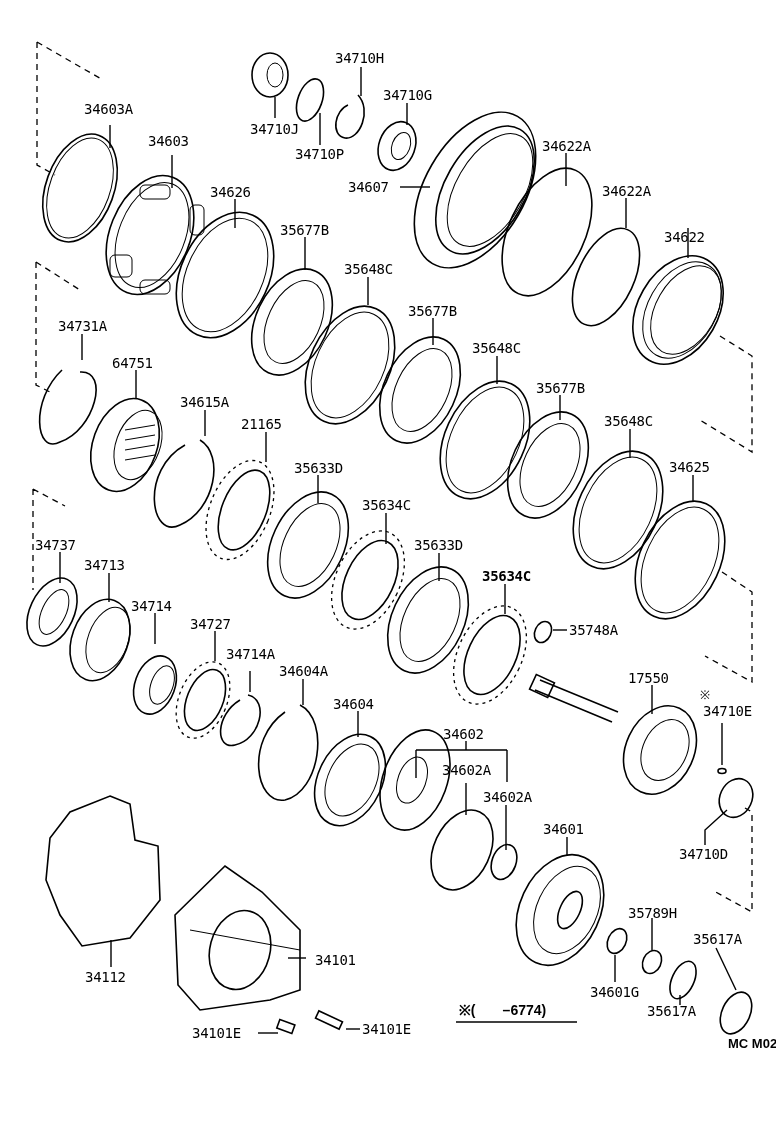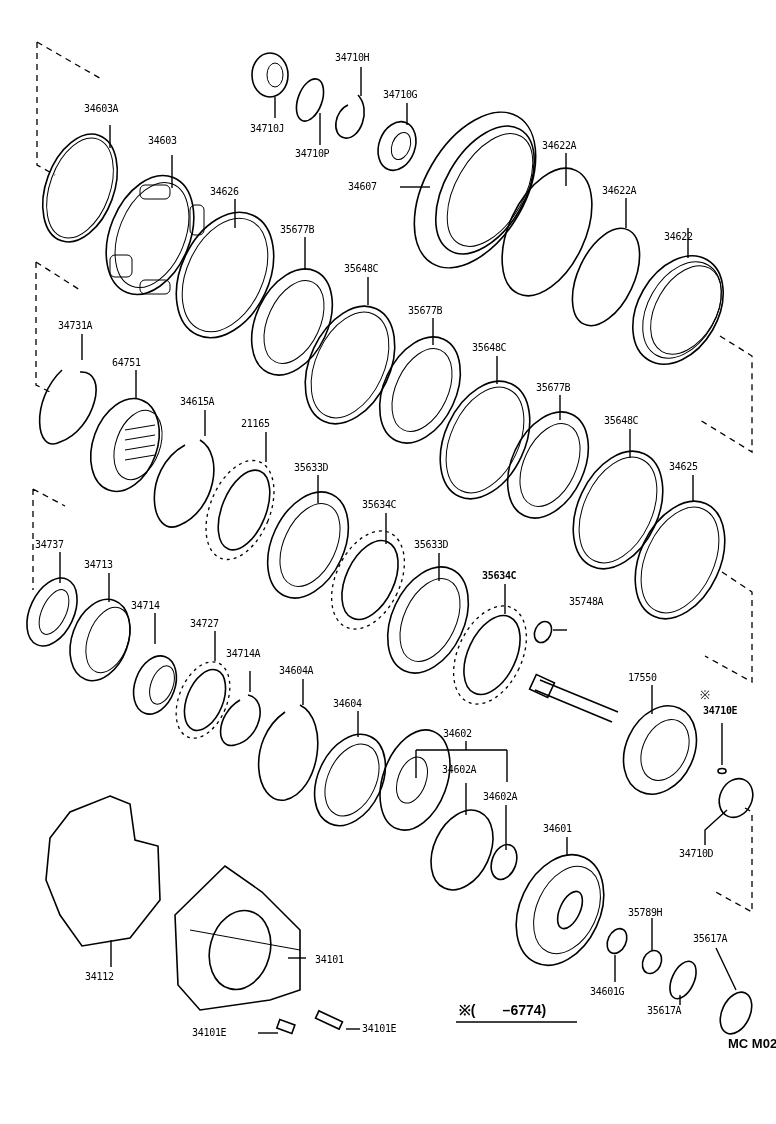--- a/index.html
+++ b/index.html
@@ -1,18 +1,18 @@
 <!DOCTYPE html>
 <html><head>
 <meta charset="utf-8">
 <style>
   html,body{margin:0;padding:0;background:#ffffff;}
   body{width:776px;height:1124px;position:relative;overflow:hidden;font-family:"DejaVu Sans Mono","Liberation Mono",monospace;}
   #diagram{position:absolute;left:0;top:0;width:776px;height:1124px;}
-  .lbl{position:absolute;font-size:10px;line-height:14px;color:#000;white-space:nowrap;letter-spacing:-0.3px;font-family:"DejaVu Sans Mono","Liberation Mono",monospace;}
+  .lbl{position:absolute;font-size:14px;line-height:14px;color:#000;white-space:nowrap;letter-spacing:-0.3px;font-family:"DejaVu Sans Mono","Liberation Mono",monospace;}
   .note{position:absolute;font-size:14px;line-height:14px;color:#000;white-space:pre;font-family:"Liberation Sans",sans-serif;font-weight:bold;}
   .code{position:absolute;font-size:13px;line-height:13px;color:#000;white-space:nowrap;font-family:"Liberation Sans",sans-serif;font-weight:bold;padding-left:44px;}
   svg .p{fill:none;stroke:#000;stroke-width:1.6;}
   svg .t{fill:none;stroke:#000;stroke-width:1;}
   svg .d{fill:none;stroke:#000;stroke-width:1.3;stroke-dasharray:6 5;}
   svg .ld{fill:none;stroke:#000;stroke-width:1.4;}
   svg .dr{fill:none;stroke:#000;stroke-width:1.3;stroke-dasharray:3 4;}
 </style>
 </head>
 <body>
@@ -251,24 +251,24 @@
 <div class="lbl" style="left:414px;top:538px">35633D</div>
 <div class="lbl" style="left:482px;top:569px;font-weight:bold">35634C</div>
 <div class="lbl" style="left:669px;top:460px">34625</div>
 <div class="lbl" style="left:35px;top:538px">34737</div>
 <div class="lbl" style="left:84px;top:558px">34713</div>
 <div class="lbl" style="left:131px;top:599px">34714</div>
 <div class="lbl" style="left:190px;top:617px">34727</div>
 <div class="lbl" style="left:226px;top:647px">34714A</div>
 <div class="lbl" style="left:279px;top:664px">34604A</div>
 <div class="lbl" style="left:333px;top:697px">34604</div>
-<div class="lbl" style="left:569px;top:595px">35748A</div>
+<div class="lbl" style="left:569px;top:623px">35748A</div>
 <div class="lbl" style="left:628px;top:671px">17550</div>
 <div class="lbl" style="left:700px;top:688px;font-size:12px">※</div>
-<div class="lbl" style="left:703px;top:704px;font-weight:bold">34710E</div>
+<div class="lbl" style="left:703px;top:704px;font-weight:normal">34710E</div>
 <div class="lbl" style="left:443px;top:727px">34602</div>
 <div class="lbl" style="left:442px;top:763px">34602A</div>
 <div class="lbl" style="left:483px;top:790px">34602A</div>
 <div class="lbl" style="left:543px;top:822px">34601</div>
 <div class="lbl" style="left:679px;top:847px">34710D</div>
 <div class="lbl" style="left:85px;top:970px">34112</div>
 <div class="lbl" style="left:315px;top:953px">34101</div>
 <div class="lbl" style="left:628px;top:906px">35789H</div>
 <div class="lbl" style="left:693px;top:932px">35617A</div>
 <div class="lbl" style="left:590px;top:985px">34601G</div>

